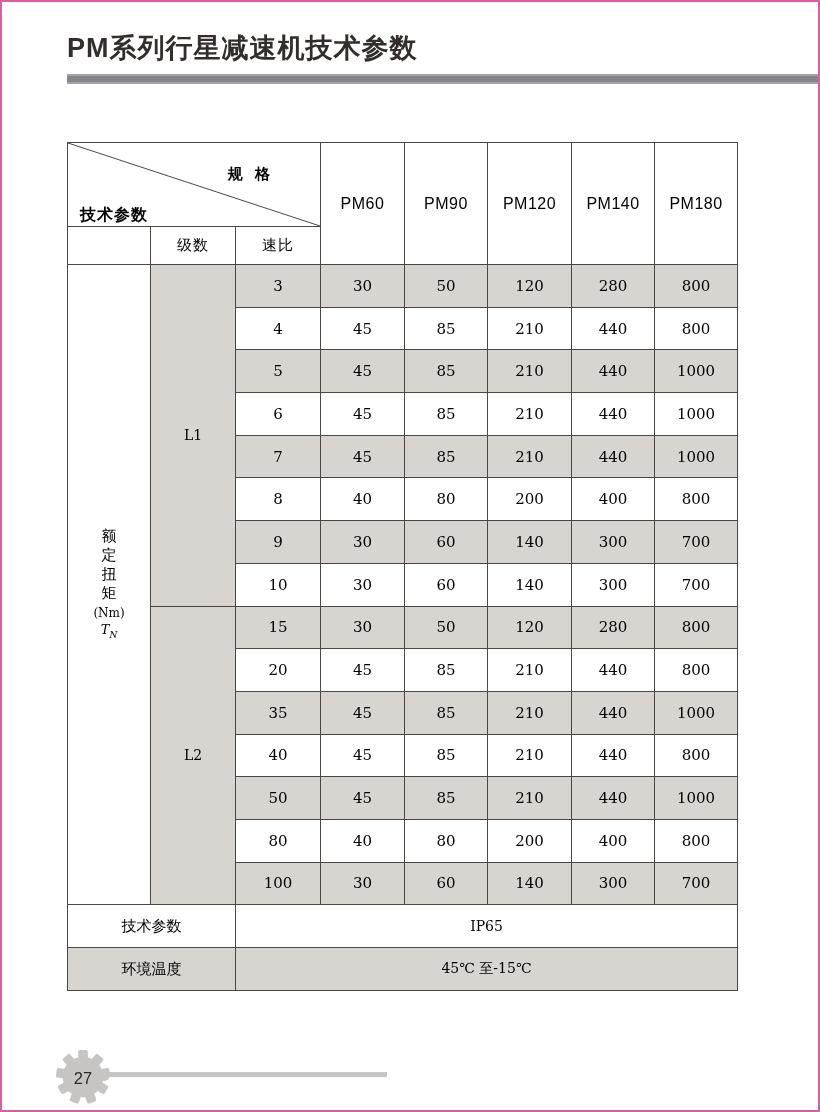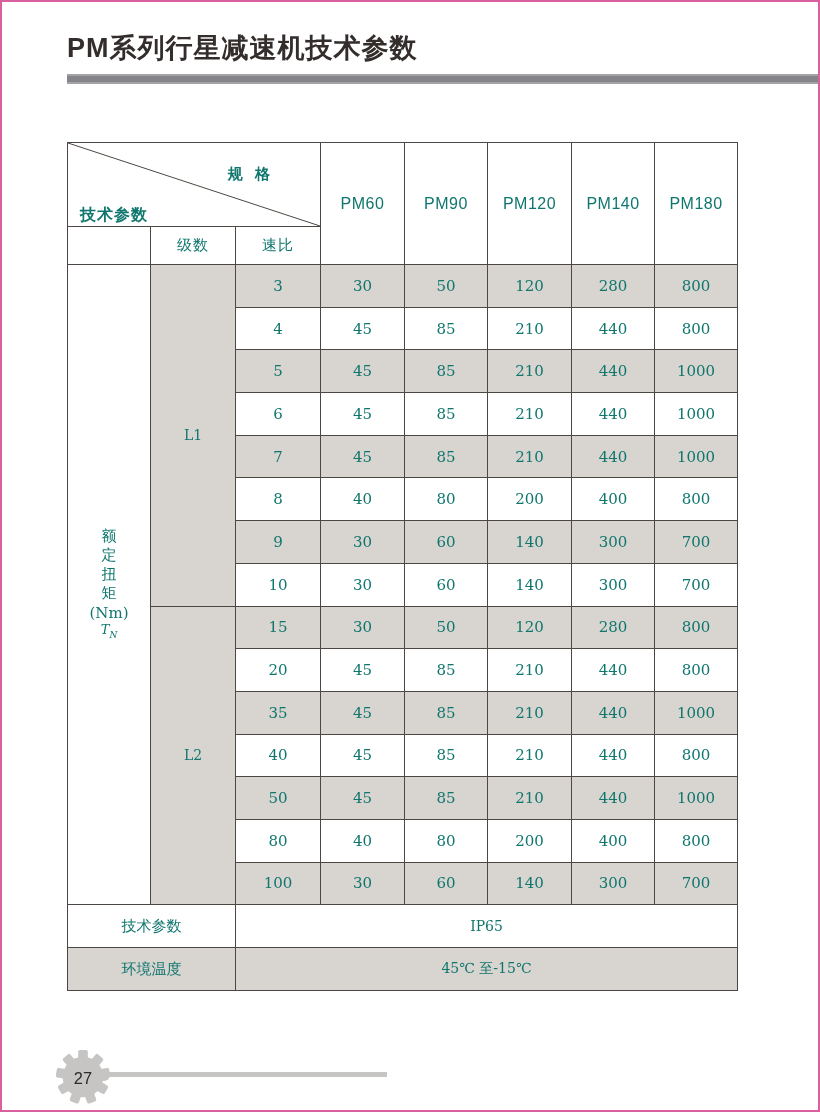--- a/index.html
+++ b/index.html
@@ -26,21 +26,21 @@
     position: absolute; left: 65px; right: 0; top: 72px; height: 10px;
     background: var(--bar, #85848a);
     box-shadow: inset 0 2px 0 rgba(255,255,255,.25), inset 0 -2px 0 rgba(255,255,255,.25);
   }
   
   table.spec {
     position: absolute; left: 65px; top: 140px;
     width: 670px;
     border-collapse: collapse; table-layout: fixed;
     font-family: "DejaVu Serif", "Liberation Serif", serif;
-    font-size: 15px; color: #0f766e;
+    font-size: 15px; color: #000000;
   }
   table.spec td, table.spec th {
     border: 1px solid #4c4742;
     text-align: center; vertical-align: middle;
     padding: 0;
     font-weight: normal;
   }
   tr.hdr1 { height: 84px; }
   tr.hdr2 { height: 38px; }
   tr.data-row { height: 42.7px; }
@@ -63,21 +63,21 @@
     font-family: "Liberation Sans", sans-serif;
     font-weight: bold; font-size: 16px; letter-spacing: 1px;
   }
   .hdr-sub {
     font-family: "Liberation Sans", sans-serif;
     font-weight: bold; font-size: 15px; letter-spacing: 1px;
   }
   
   td.torque-cell { background: #fff; }
   .v-char { display: block; font-size: 15px; line-height: 19px; }
-  .unit-line { display: block; font-size: 15px; line-height: 18px; margin-top: 1px; }
+  .unit-line { display: block; font-size: 12px; line-height: 18px; margin-top: 1px; }
   .sym-line { display: block; font-size: 13px; line-height: 16px; font-style: italic; }
   .sym-line sub { font-size: 9px; font-style: italic; }
   td.stage-cell { font-size: 14px; font-family: "DejaVu Serif", serif; }
   td.info-label { font-size: 15px; }
   td.info-value { font-size: 14px; }
   
   .footer-gear { position: absolute; left: 52px; top: 1046px; }
   .footer-dot {
     position: absolute; left: 96px; top: 1067px;
     width: 12px; height: 12px; border-radius: 50%;

